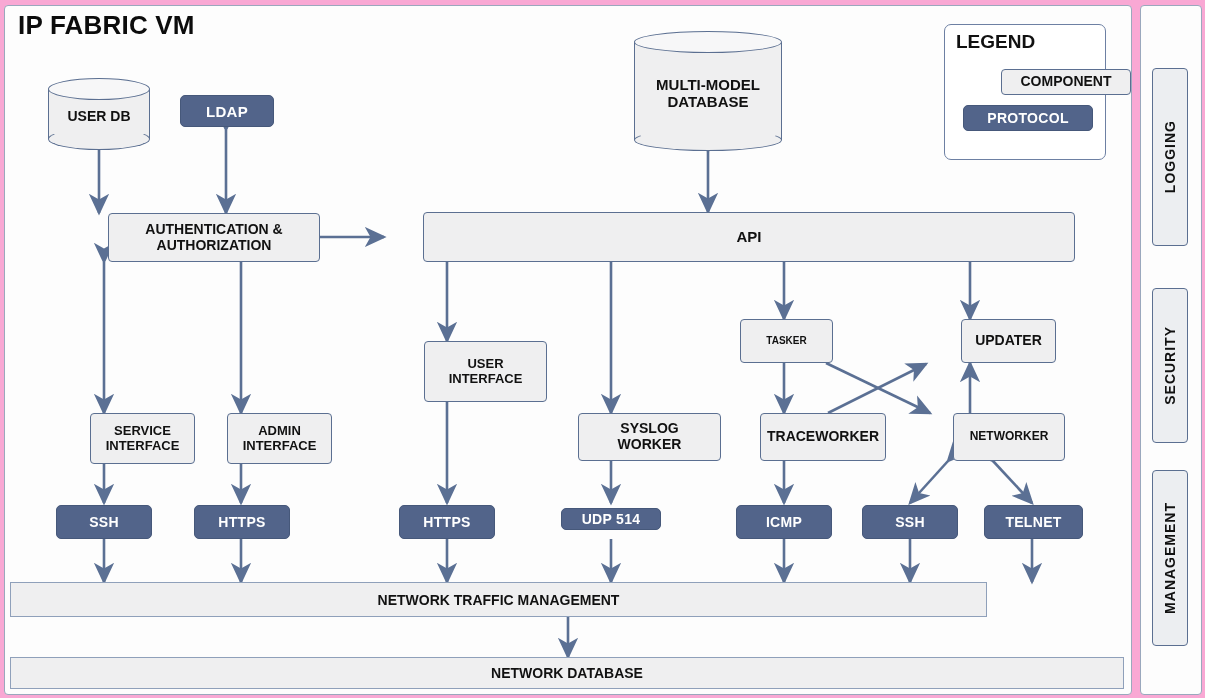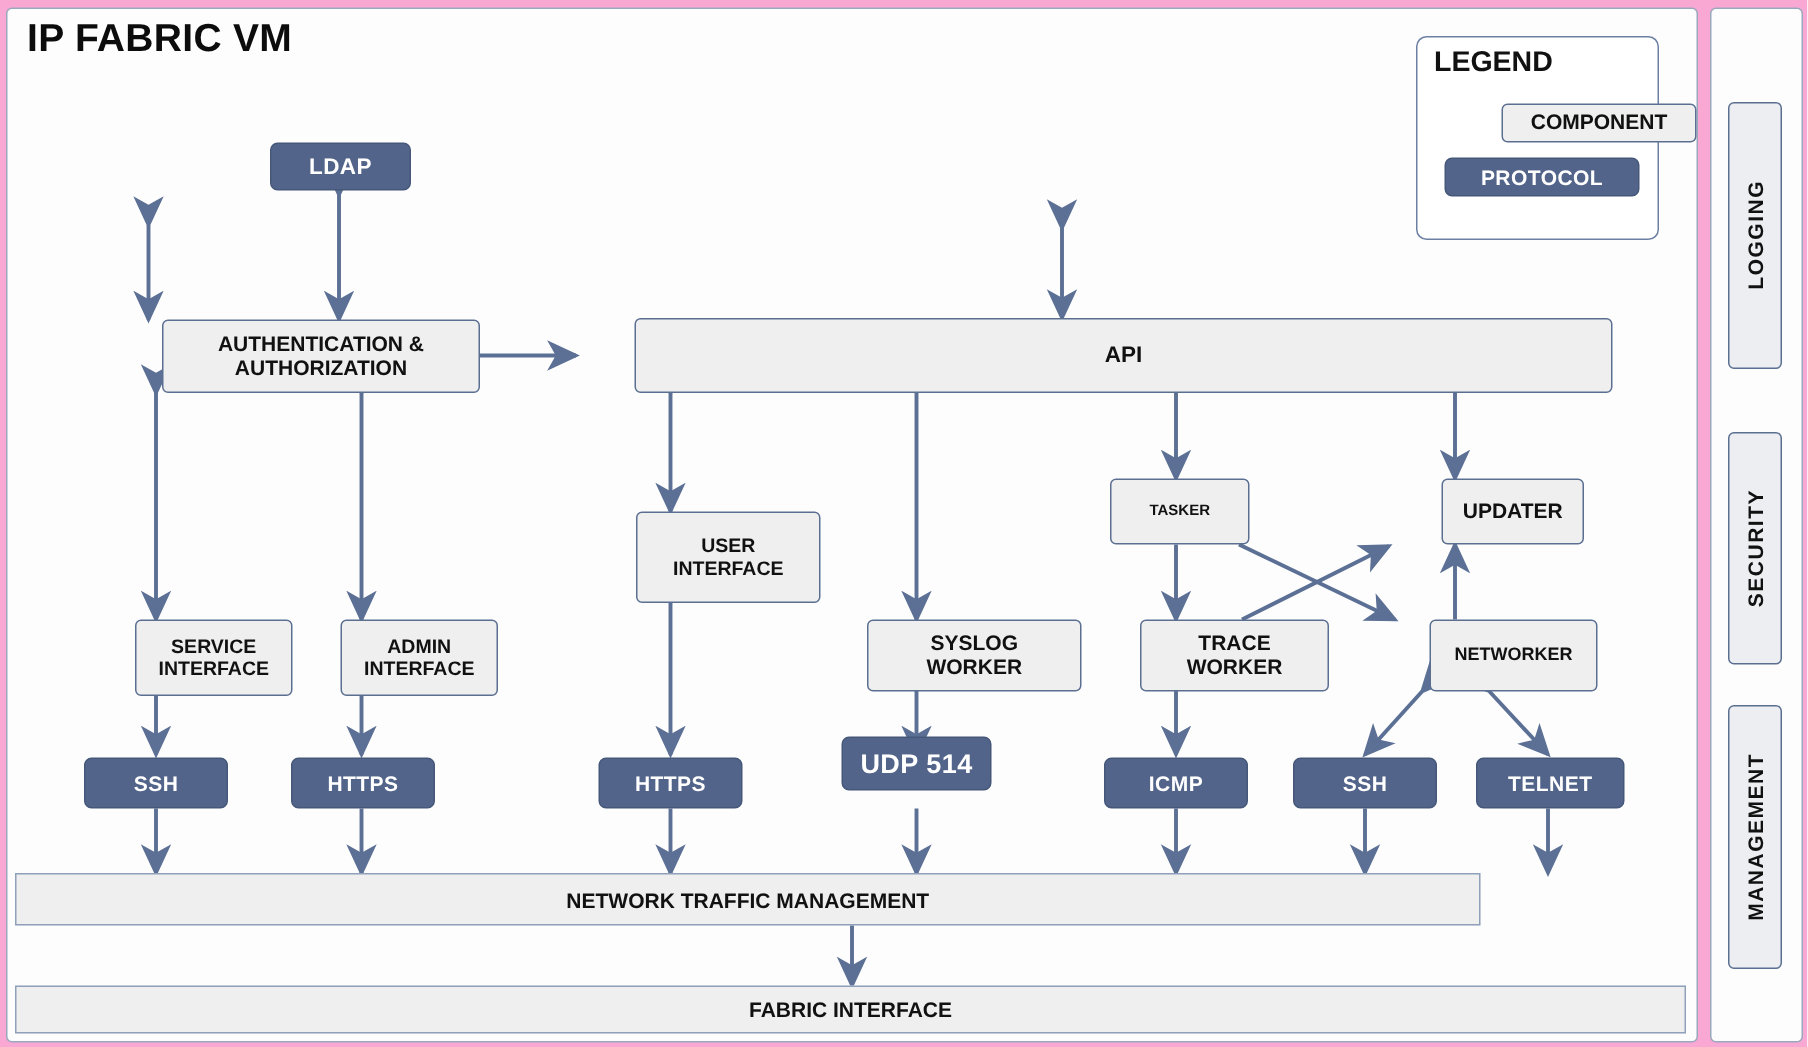--- a/index.html
+++ b/index.html
@@ -125,21 +125,36 @@
     <line x1="241" y1="539" x2="241" y2="582" marker-end="url(#ah)"></line>
     <line x1="447" y1="539" x2="447" y2="582" marker-end="url(#ah)"></line>
     <line x1="611" y1="539" x2="611" y2="582" marker-end="url(#ah)"></line>
     <line x1="784" y1="539" x2="784" y2="582" marker-end="url(#ah)"></line>
     <line x1="910" y1="539" x2="910" y2="582" marker-end="url(#ah)"></line>
     <line x1="1032" y1="539" x2="1032" y2="582" marker-end="url(#ah)"></line>
 
     <line x1="568" y1="617" x2="568" y2="657" marker-start="url(#ah)" marker-end="url(#ah)"></line>
   </svg>
 
-
+  <div class="cyl" style="left:48px;top:78px;width:102px;height:72px;font-size:14px;">
+    <div class="body"></div>
+    <div class="bot"></div>
+    <div class="cap"></div>
+    <div class="lbl">USER DB</div>
+  </div>
+
+  <div class="cyl" style="left:634px;top:31px;width:148px;height:120px;font-size:15px;">
+    <div class="body"></div>
+    <div class="bot"></div>
+    <div class="cap"></div>
+    <div class="lbl" style="flex-direction:column;">
+      <div>MULTI-MODEL</div>
+      <div>DATABASE</div>
+    </div>
+  </div>
 
   <div class="proto" style="left:180px;top:95px;width:94px;height:32px;font-size:15px;">LDAP</div>
 
   <div class="comp" style="left:70px;top:213px;width:212px;height:49px;font-size:14px;flex-direction:column;">
     <div>AUTHENTICATION &amp;</div>
     <div>AUTHORIZATION</div>
   </div>
 
   <div class="comp" style="left:385px;top:212px;width:652px;height:50px;font-size:15px;">API</div>
 
@@ -160,47 +175,47 @@
 
   <div class="comp" style="left:540px;top:413px;width:143px;height:48px;font-size:14px;flex-direction:column;">
     <div>SYSLOG</div>
     <div>WORKER</div>
   </div>
 
   <div class="comp" style="left:702px;top:319px;width:93px;height:44px;font-size:10px;">TASKER</div>
 
   <div class="comp" style="left:923px;top:319px;width:95px;height:44px;font-size:14px;">UPDATER</div>
 
-  <div class="comp" style="left:722px;top:413px;width:126px;height:48px;font-size:14px;flex-direction:column;">
+  <div class="comp" style="left:722px;top:413px;width:126px;height:48px;font-size:14px;">
     <div>TRACE</div>
     <div>WORKER</div>
   </div>
 
   <div class="comp" style="left:915px;top:413px;width:112px;height:48px;font-size:12px;flex-direction:row;">
     <div>NET</div>
     <div>WORKER</div>
   </div>
 
   <div class="proto" style="left:56px;top:505px;width:96px;height:34px;font-size:14px;">SSH</div>
 
   <div class="proto" style="left:194px;top:505px;width:96px;height:34px;font-size:14px;">HTTPS</div>
 
   <div class="proto" style="left:399px;top:505px;width:96px;height:34px;font-size:14px;">HTTPS</div>
 
-  <div class="proto" style="left:561px;top:491px;width:100px;height:36px;font-size:18px;">UDP 514</div>
+  <div class="proto" style="left:561px;top:508px;width:100px;height:22px;font-size:14px;">UDP 514</div>
 
   <div class="proto" style="left:736px;top:505px;width:96px;height:34px;font-size:14px;">ICMP</div>
 
   <div class="proto" style="left:862px;top:505px;width:96px;height:34px;font-size:14px;">SSH</div>
 
   <div class="proto" style="left:984px;top:505px;width:99px;height:34px;font-size:14px;">TELNET</div>
 
   <div class="bar" style="left:10px;top:582px;width:977px;height:35px;font-size:14px;">NETWORK TRAFFIC MANAGEMENT</div>
 
-  <div class="bar" style="left:10px;top:657px;width:1114px;height:32px;font-size:14px;">FABRIC INTERFACE</div>
+  <div class="bar" style="left:10px;top:657px;width:1114px;height:32px;font-size:14px;">NETWORK DATABASE</div>
 
   <div class="vtab" style="left:1152px;top:68px;width:36px;height:178px;">
     <span>LOGGING</span>
   </div>
   <div class="vtab" style="left:1152px;top:288px;width:36px;height:155px;">
     <span>SECURITY</span>
   </div>
   <div class="vtab" style="left:1152px;top:470px;width:36px;height:176px;">
     <span>MANAGEMENT</span>
   </div>

